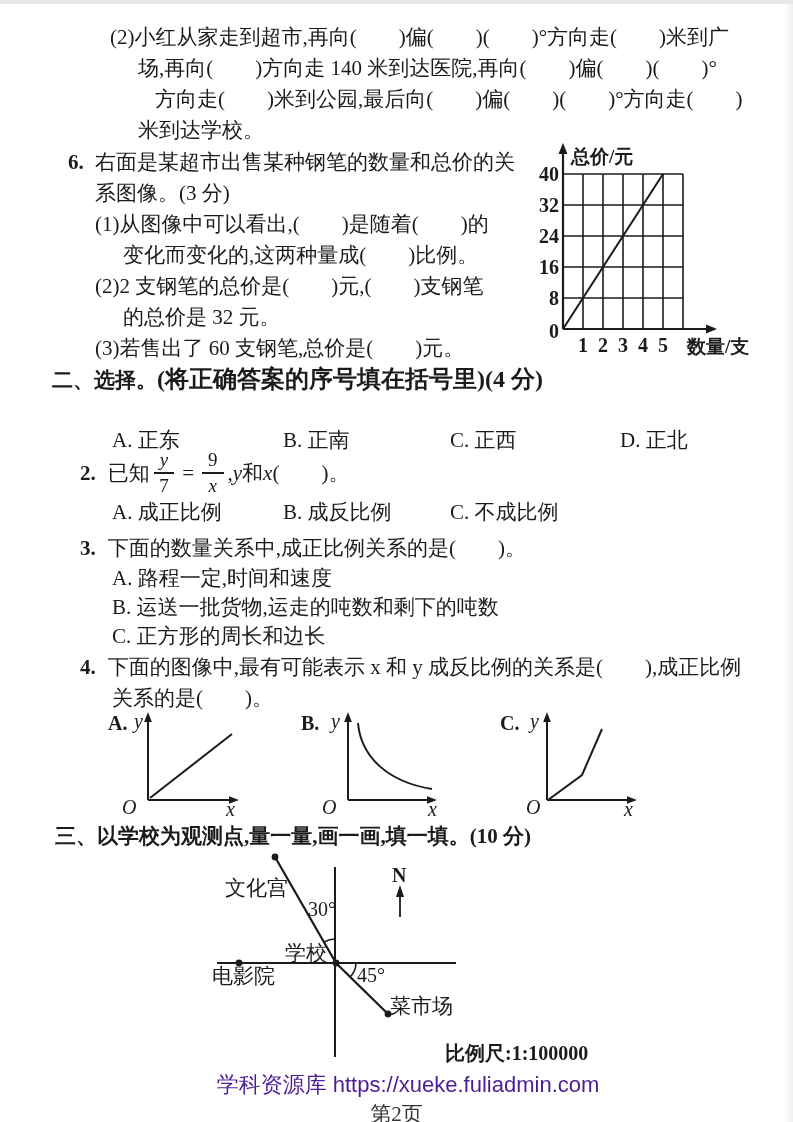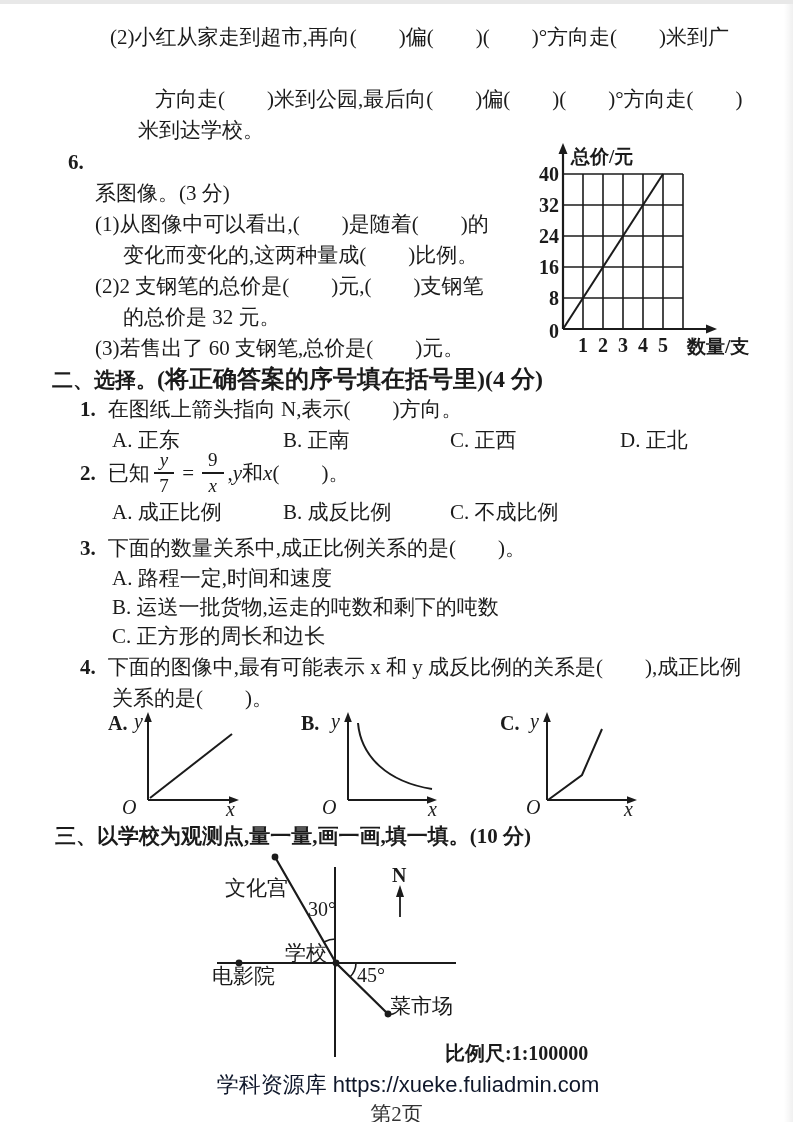--- a/index.html
+++ b/index.html
@@ -14,36 +14,38 @@
   .qnum{font-weight:bold;margin-right:12px;}
   .var{font-style:italic;}
   .fracline{position:absolute;display:flex;align-items:center;height:46px;font-size:21px;}
   .frac{display:inline-flex;flex-direction:column;align-items:center;margin:0 4px;font-size:19px;line-height:1.15;}
   .frac .top{border-bottom:2px solid #1b1b1b;padding:0 6px 1px 6px;}
   .frac .bot{padding-top:1px;}
   .eq{margin:0 4px;}
   svg{position:absolute;overflow:visible;}
   svg text{fill:#1b1b1b;font-family:"Liberation Serif","DejaVu Serif",serif;}
   .footer-site{position:absolute;left:0;right:0;top:1066px;text-align:center;
-    font-family:"Liberation Sans","DejaVu Sans",sans-serif;font-size:22px;color:#0f172a;padding-left:23px;}
+    font-family:"Liberation Sans","DejaVu Sans",sans-serif;font-size:22px;color:#4c1d95;padding-left:23px;}
   .footer-page{position:absolute;left:0;right:0;top:1096px;text-align:center;
     font-size:21px;color:#333333;}
   .scan-edge{position:absolute;right:0;top:0;bottom:0;width:9px;
     background:linear-gradient(to right,rgba(0,0,0,0),rgba(0,0,0,0.06));}
 </style>
 </head>
 <body>
 
 <div class="page">
 
   <div class="t" style="left:110px;top:22px">(2)小红从家走到超市,再向(　　)偏(　　)(　　)°方向走(　　)米到广</div>
+  <div class="t" style="left:138px;top:53px">场,再向(　　)方向走 140 米到达医院,再向(　　)偏(　　)(　　)°</div>
   <div class="t" style="left:155px;top:84px">方向走(　　)米到公园,最后向(　　)偏(　　)(　　)°方向走(　　)</div>
   <div class="t" style="left:138px;top:115px">米到达学校。</div>
 
   <div class="t h" style="left:68px;top:147px">6.</div>
+  <div class="t" style="left:95px;top:147px">右面是某超市出售某种钢笔的数量和总价的关</div>
   <div class="t" style="left:95px;top:178px">系图像。(3 分)</div>
   <div class="t" style="left:95px;top:209px">(1)从图像中可以看出,(　　)是随着(　　)的</div>
   <div class="t" style="left:123px;top:240px">变化而变化的,这两种量成(　　)比例。</div>
   <div class="t" style="left:95px;top:271px">(2)2 支钢笔的总价是(　　)元,(　　)支钢笔</div>
   <div class="t" style="left:123px;top:302px">的总价是 32 元。</div>
   <div class="t" style="left:95px;top:333px">(3)若售出了 60 支钢笔,总价是(　　)元。</div>
 
   <svg style="left:535px;top:138px" width="230" height="222" viewBox="0 0 230 222">
     <g stroke="#1b1b1b" stroke-width="1.6" fill="none">
       <line x1="48" y1="32" x2="48" y2="187"></line>
@@ -79,21 +81,20 @@
       <text x="48" y="210">1</text>
       <text x="68" y="210">2</text>
       <text x="88" y="210">3</text>
       <text x="108" y="210">4</text>
       <text x="128" y="210">5</text>
     </g>
   </svg>
 
   <div class="t" style="left:52px;top:362px"><span class="h">二、选择。</span><span class="note">(将正确答案的序号填在括号里)(4 分)</span></div>
 
-  <div class="t" style="left:80px;top:394px"><span class="qnum">1.</span><span>在图纸上箭头指向 N,表示(　　)方向。</span></div>
   <div class="t" style="left:112px;top:425px">A. 正东</div>
   <div class="t" style="left:283px;top:425px">B. 正南</div>
   <div class="t" style="left:450px;top:425px">C. 正西</div>
   <div class="t" style="left:620px;top:425px">D. 正北</div>
 
   <div class="fracline" style="left:80px;top:446px">
     <span class="qnum">2.</span>
     <span>已知</span>
     <span class="frac">
         <span class="top var">y</span>

